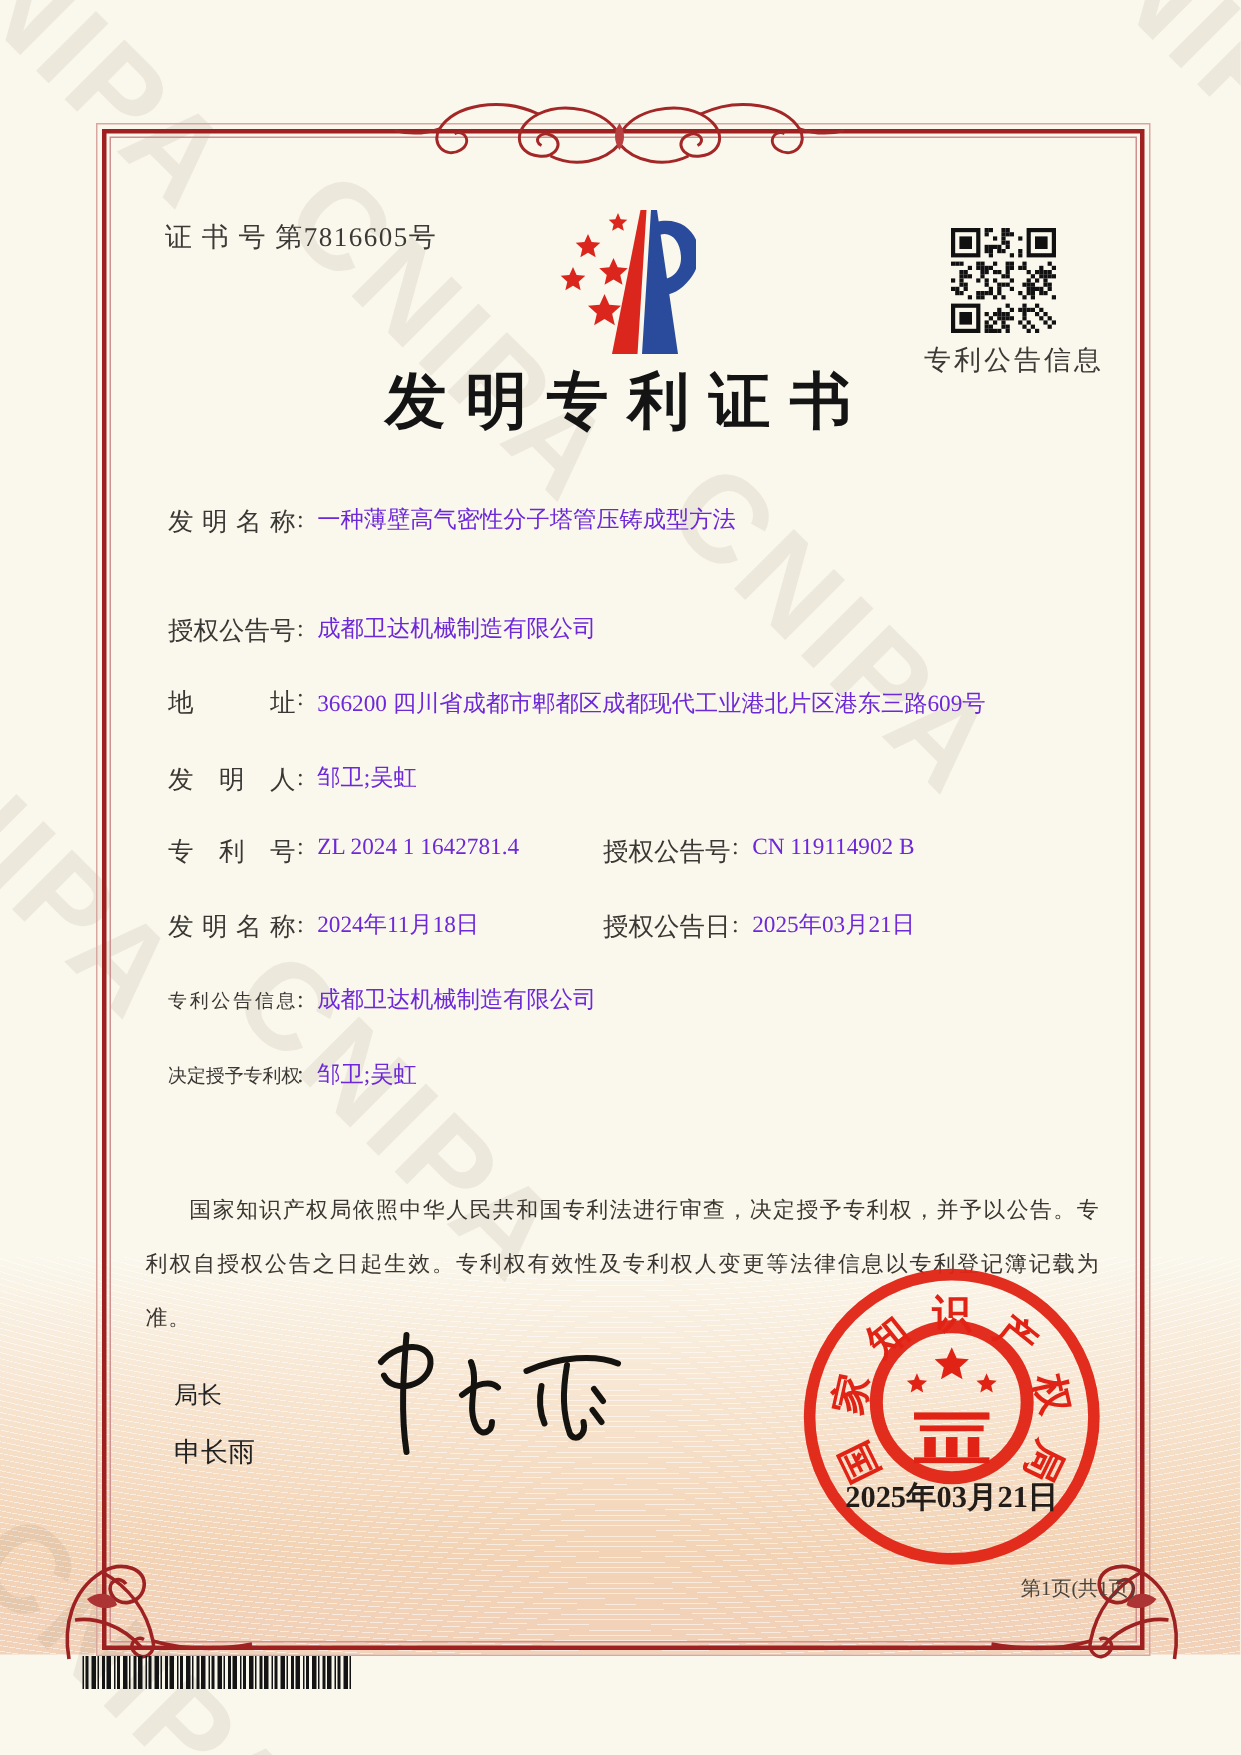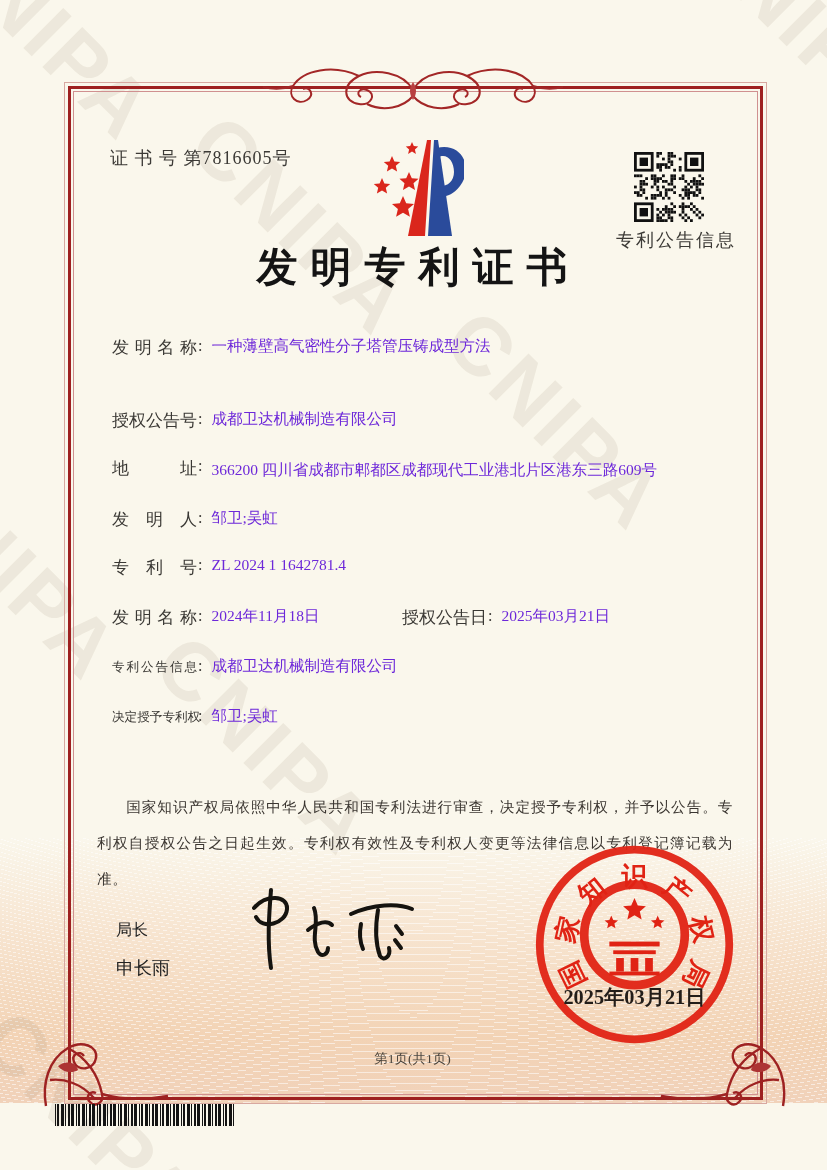--- a/index.html
+++ b/index.html
@@ -39,21 +39,21 @@
   
   #statement{left:97px;top:789px;width:636px;font-size:14.6px;line-height:36px;
              letter-spacing:.6px;text-indent:2em;text-align:justify;color:#3b3631;}
   
   #signer-title{left:116px;top:920px;font-size:16px;font-family:"Liberation Sans", sans-serif;color:#222;}
   #signer-name{left:116px;top:956px;font-size:18px;font-family:"Liberation Sans", sans-serif;color:#222;}
   #signature{left:238px;top:880px;}
   
   #seal{left:532px;top:842px;}
   
-  #footer{left:68px;top:1050px;width:689px;text-align:center;font-size:13.5px;color:#4a443c;}
+  #footer{left:68px;top:1050px;width:689px;text-align:right;font-size:13.5px;color:#4a443c;}
   #barcode{left:55px;top:1104px;width:184px;height:22px;}
   #barcode div{display:inline-block;height:22px;background:#141414;vertical-align:top;}
   
   #orn-top{left:263px;top:60px;}
   #orn-bl{left:38px;top:1040px;}
   #orn-br{left:659px;top:1040px;transform:scaleX(-1);}
 </style>
 </head>
 <body>
 
@@ -309,20 +309,23 @@
   <span class="lbl">授权公告号</span><span class="colon">:</span><span class="val">成都卫达机械制造有限公司</span>
 </div>
 <div class="row" style="top:457px">
   <span class="lbl">地址</span><span class="colon">:</span><span class="val wrap">366200 四川省成都市郫都区成都现代工业港北片区港东三路609号</span>
 </div>
 <div class="row" style="top:508px">
   <span class="lbl">发明人</span><span class="colon">:</span><span class="val">邹卫;吴虹</span>
 </div>
 <div class="row" style="top:556px">
   <span class="lbl">专利号</span><span class="colon">:</span><span class="val">ZL 2024 1 1642781.4</span>
+  <span class="col2">
+    <span class="lbl">授权公告号</span><span class="colon">:</span><span class="val">CN 119114902 B</span>
+  </span>
 </div>
 <div class="row" style="top:606px">
   <span class="lbl">发明名称</span><span class="colon">:</span><span class="val">2024年11月18日</span>
   <span class="col2">
     <span class="lbl">授权公告日</span><span class="colon">:</span><span class="val">2025年03月21日</span>
   </span>
 </div>
 <div class="row" style="top:656px">
   <span class="lbl small">专利公告信息</span><span class="colon">:</span><span class="val">成都卫达机械制造有限公司</span>
 </div>

